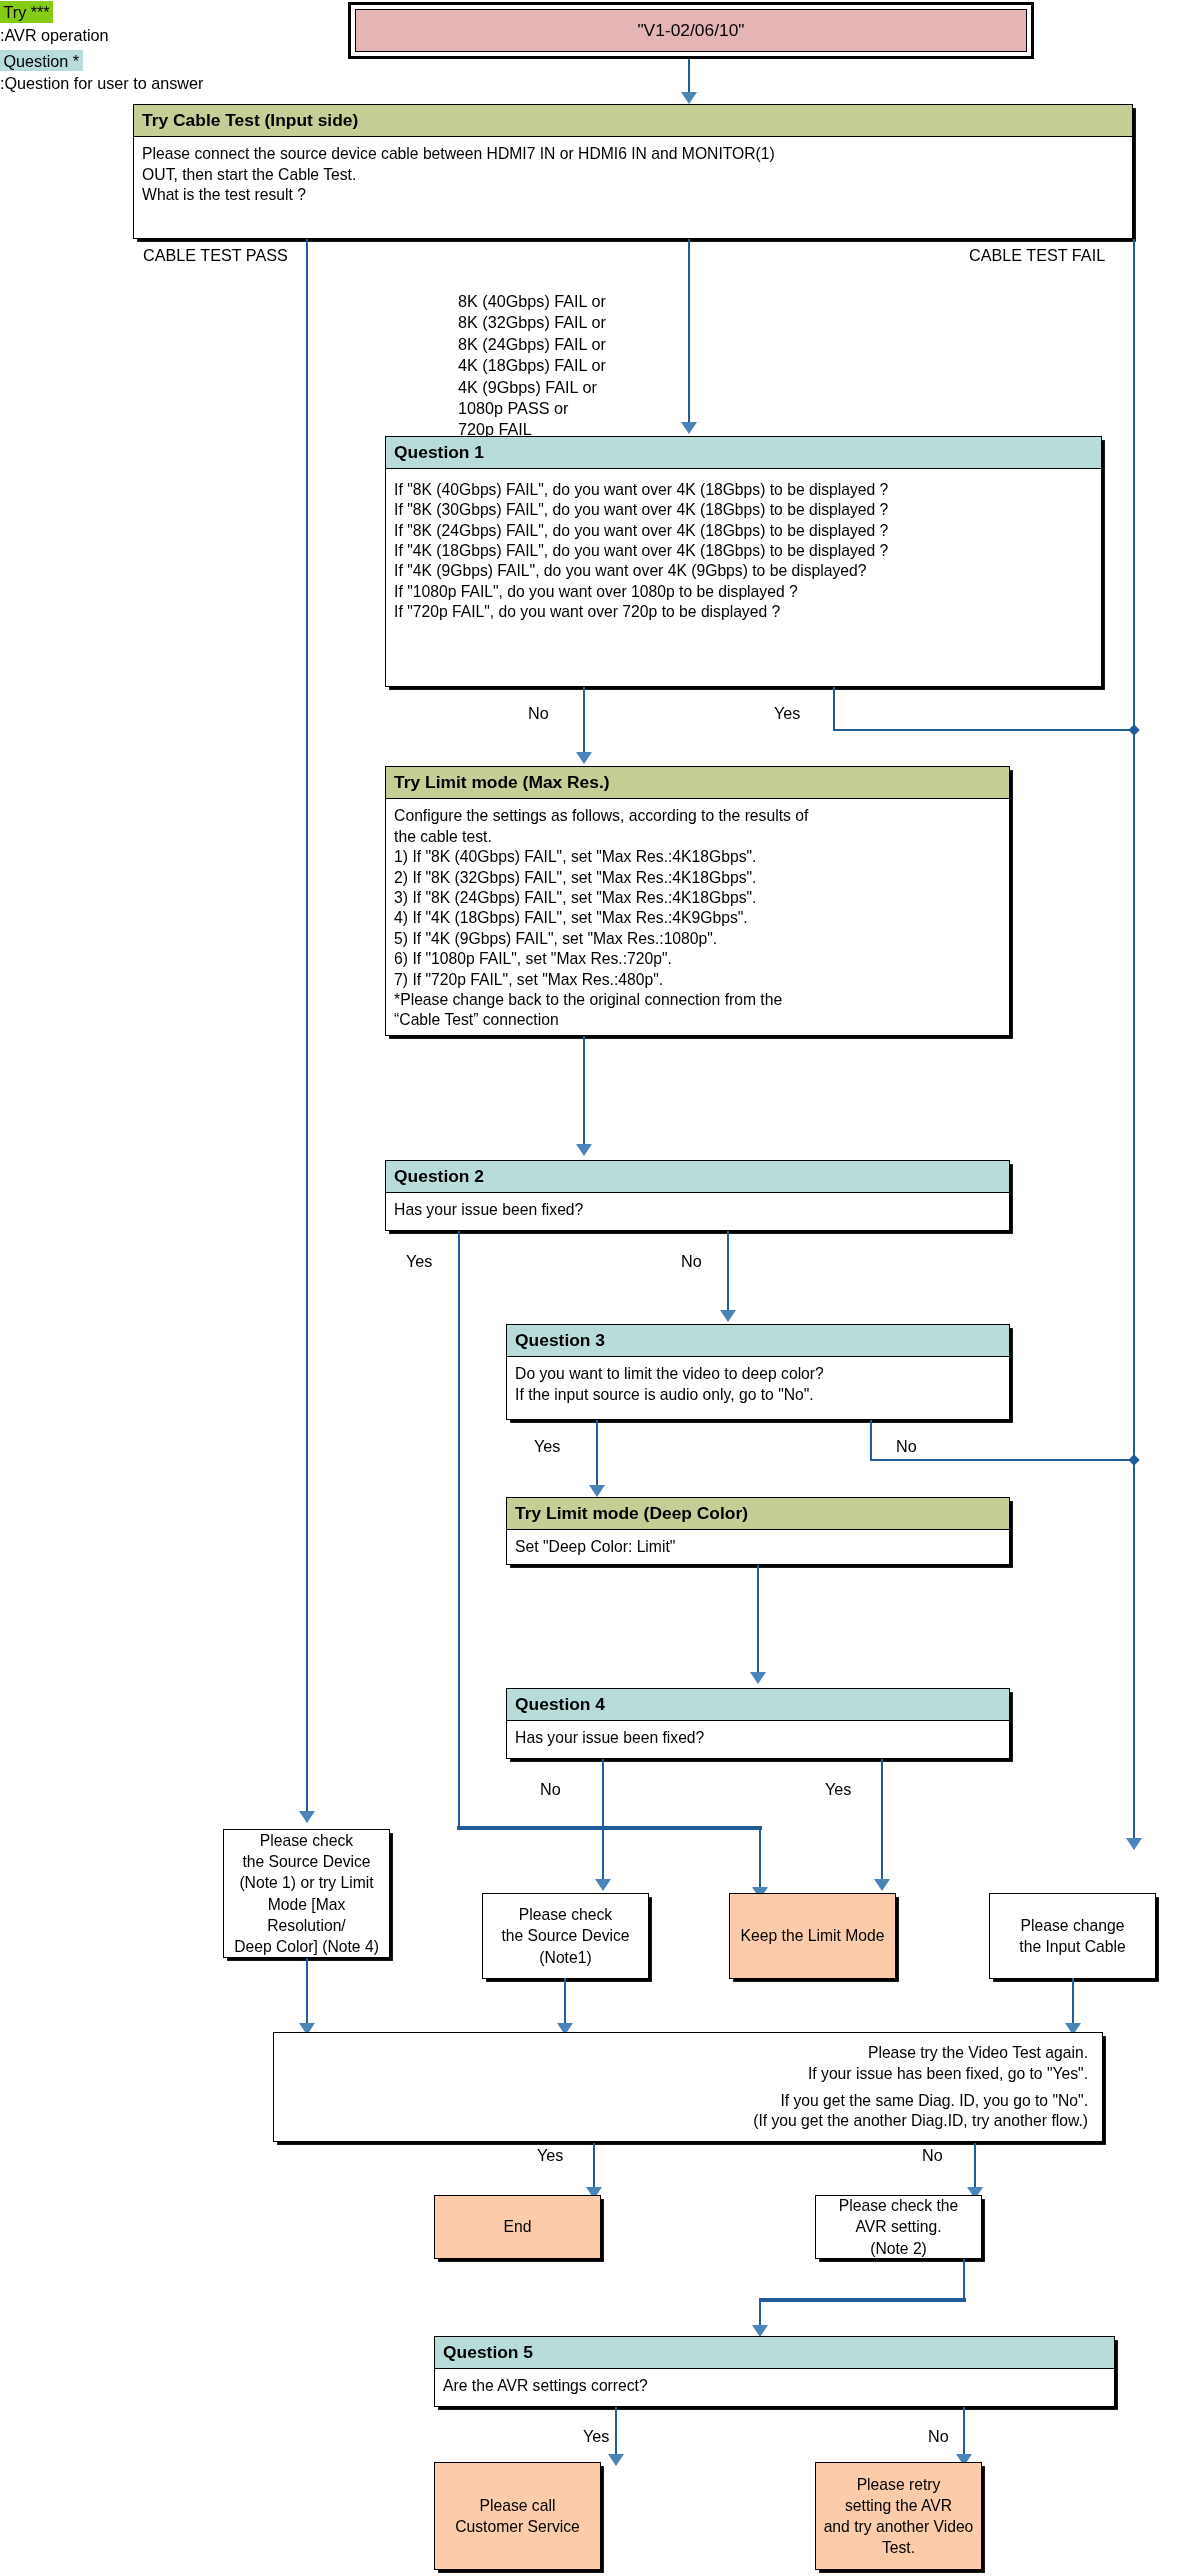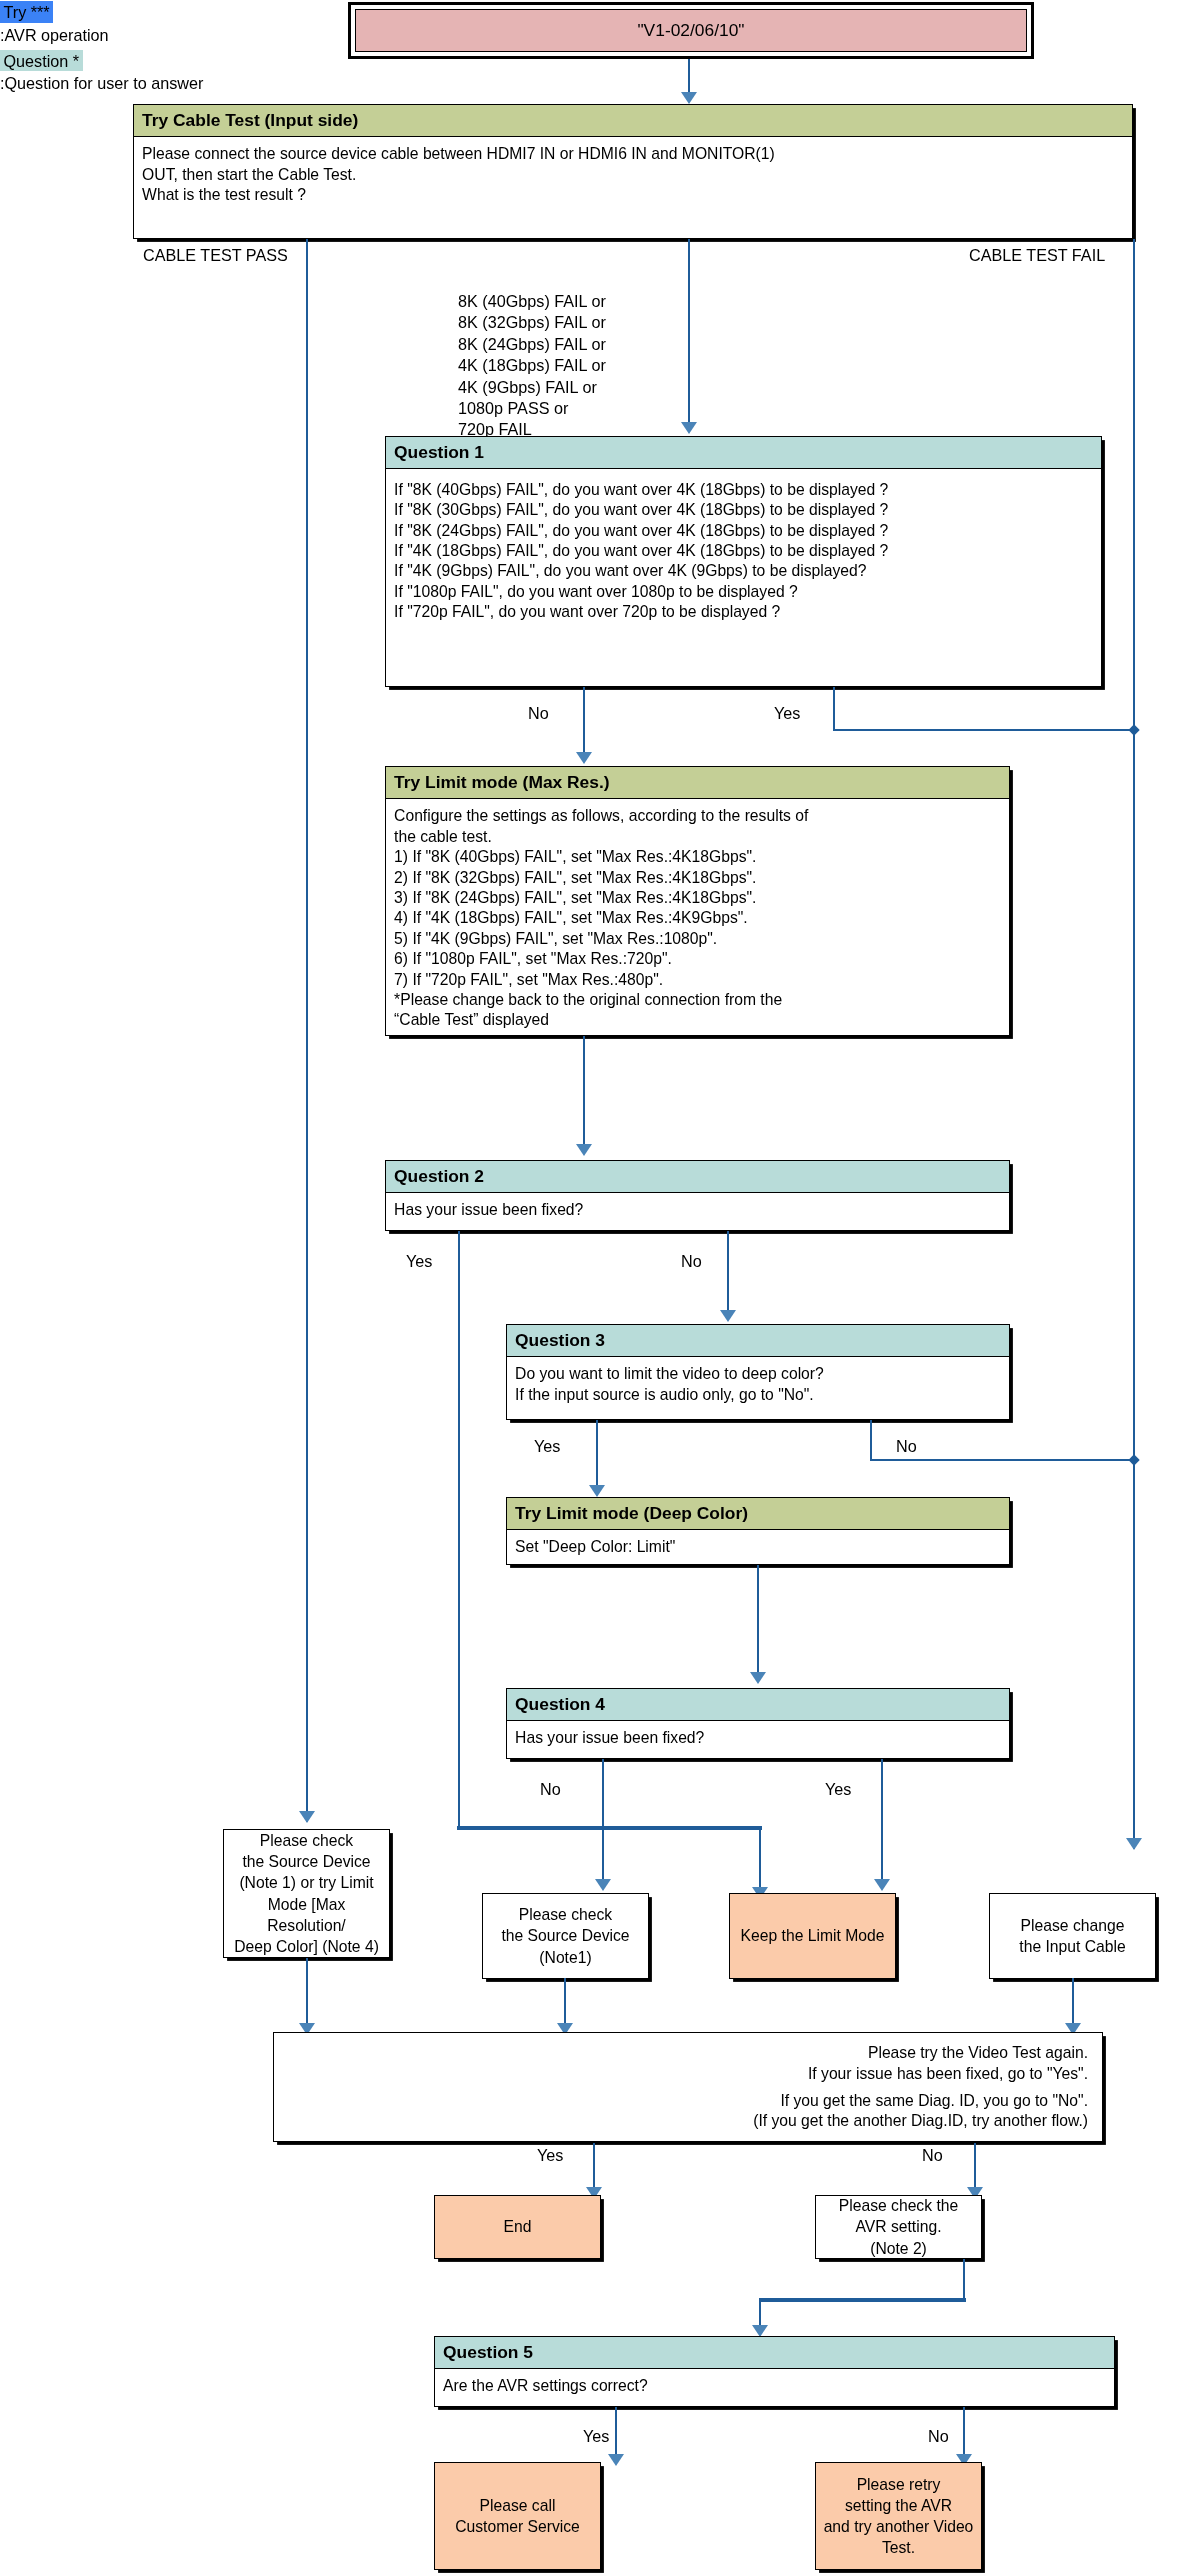--- a/index.html
+++ b/index.html
@@ -21,21 +21,21 @@
   .plain.peach{background:#fbcbaa;}
 
   .pink-outer{position:absolute;box-sizing:border-box;border:3.5px solid #000;background:#fff;padding:4.1px;}
   .pink-inner{width:100%;height:100%;box-sizing:border-box;border:1.2px solid #000;background:#e5b4b4;
               display:flex;align-items:center;justify-content:center;font-size:17.4px;}
 
   .lbl{position:absolute;font-size:16.2px;line-height:1.0;white-space:nowrap;}
   .lbl.multi{white-space:normal;line-height:1.32;margin-top:44px;}
 
   .swatch{position:absolute;font-size:16.2px;padding:0.6px 3.5px;line-height:1.25;}
-  .swatch.green{background:#3b82f6;}
+  .swatch.green{background:#84cc16;}
   .swatch.teal{background:#b8dcd9;}
 
   
   .v{position:absolute;width:2.3px;background:#1f5c99;}
   .h{position:absolute;height:2.3px;background:#1f5c99;}
   .h.thick{height:4.1px;}
   .arw{position:absolute;width:0;height:0;border-left:8.1px solid transparent;
        border-right:8.1px solid transparent;border-top:12.8px solid #4a84b8;}
   .dot{position:absolute;width:8.1px;height:8.1px;background:#1f5c99;
        transform:rotate(45deg);}
@@ -115,21 +115,21 @@
       <p>Configure the settings as follows, according to the results of</p>
       <p>the cable test.</p>
       <p>1) If "8K (40Gbps) FAIL", set "Max Res.:4K18Gbps".</p>
       <p>2) If "8K (32Gbps) FAIL", set "Max Res.:4K18Gbps".</p>
       <p>3) If "8K (24Gbps) FAIL", set "Max Res.:4K18Gbps".</p>
       <p>4) If "4K (18Gbps) FAIL", set "Max Res.:4K9Gbps".</p>
       <p>5) If "4K (9Gbps) FAIL", set "Max Res.:1080p".</p>
       <p>6) If "1080p FAIL", set "Max Res.:720p".</p>
       <p>7) If "720p FAIL", set "Max Res.:480p".</p>
       <p>*Please change back to the original connection from the</p>
-      <p>“Cable Test” displayed</p>
+      <p>“Cable Test” connection</p>
     </div>
   </div>
 
   <div class="v" style="left:583px;top:1036px;height:111px;"></div>
   <div class="arw" style="left:576px;top:1144px;"></div>
 
   <div class="node" style="left:385px;top:1160px;width:625px;height:71px;">
     <div class="hdr teal">Question 2</div>
     <div class="bdy">
       <p>Has your issue been fixed?</p>

